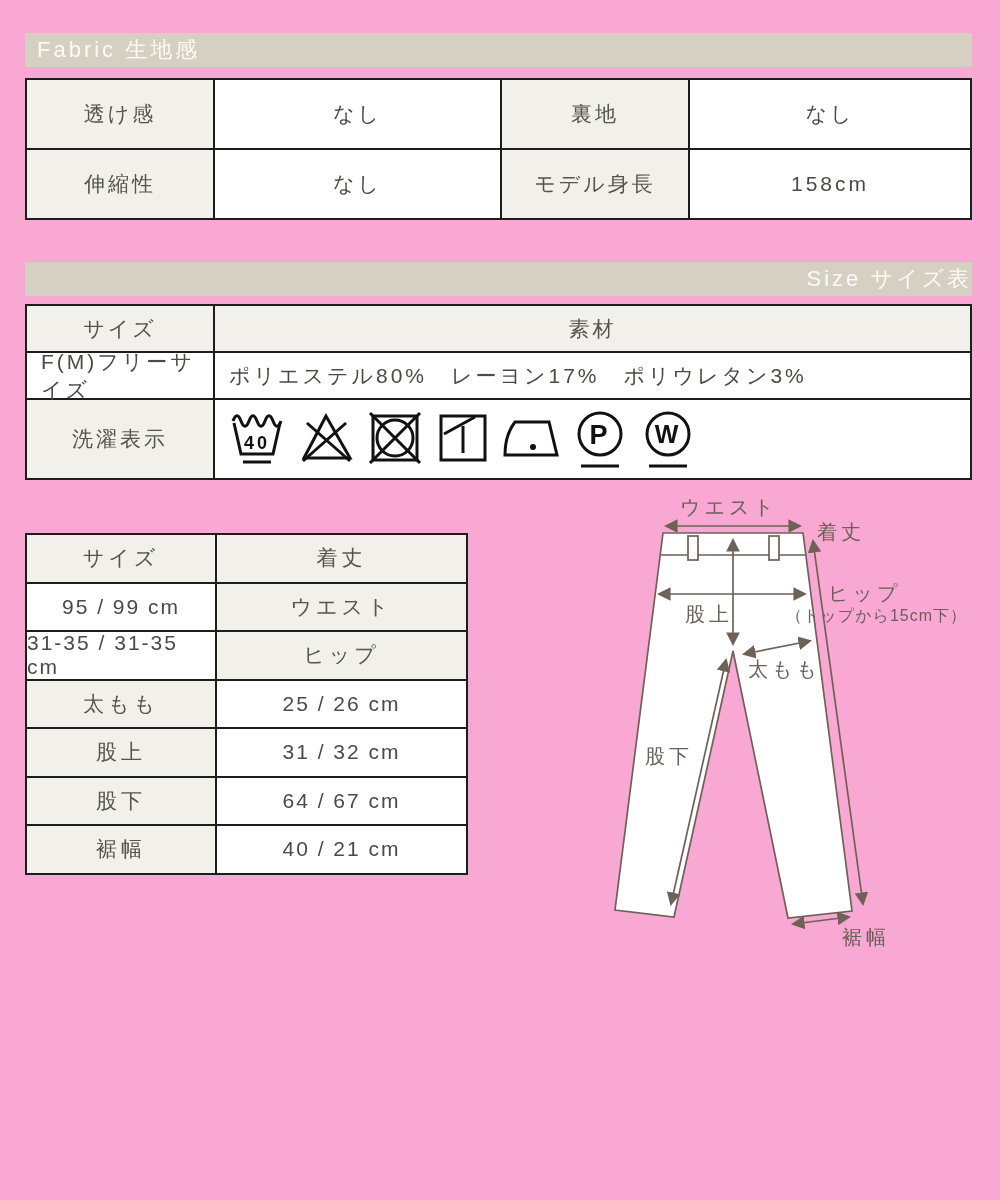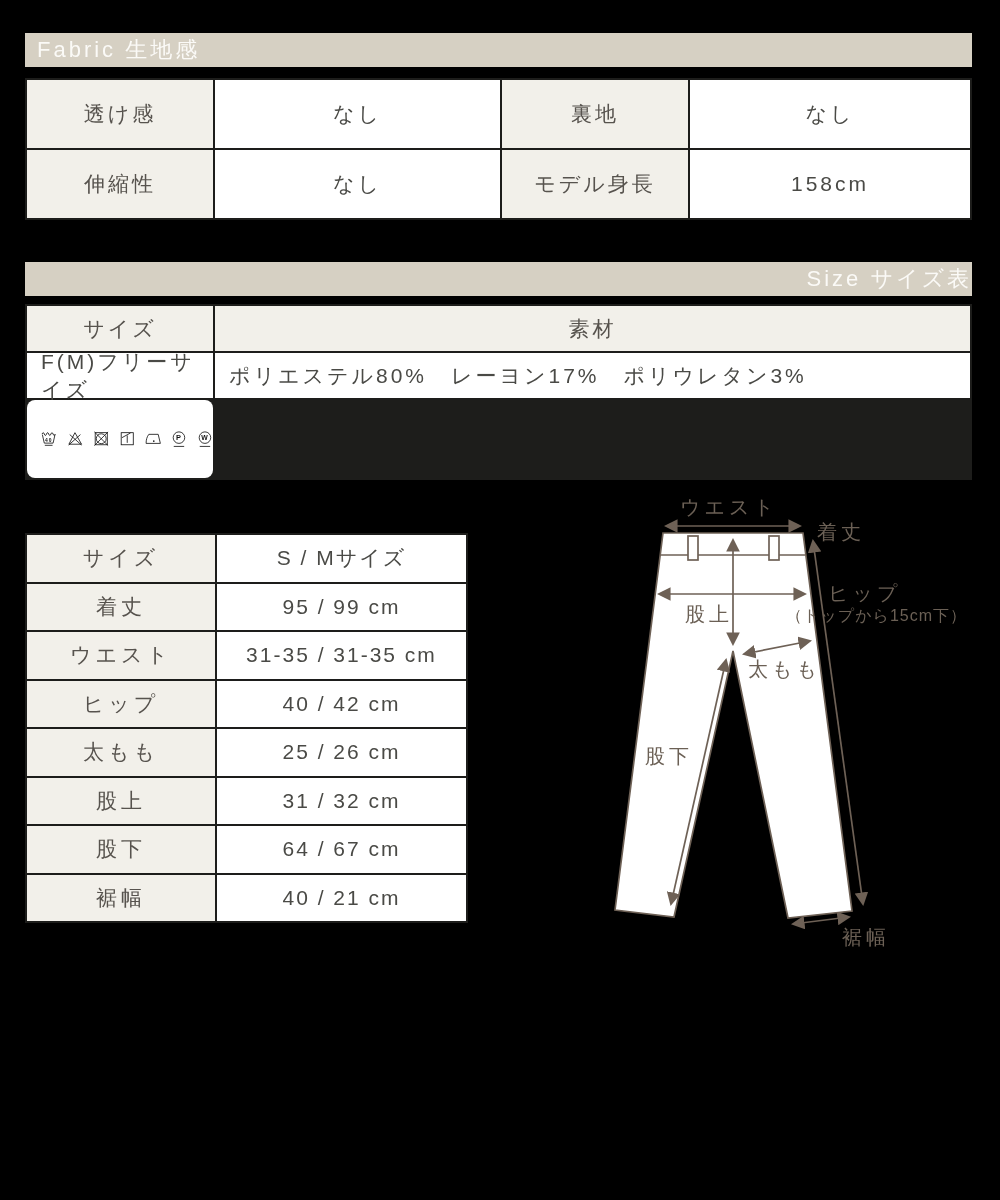--- a/index.html
+++ b/index.html
@@ -1,39 +1,39 @@
 <!DOCTYPE html>
 <html><head>
 <meta charset="utf-8">
 <style>
   * { margin:0; padding:0; box-sizing:border-box; }
   html,body { background:#fff; }
   body { font-family:"Liberation Sans","DejaVu Sans",sans-serif; color:#4a4a46; }
-  #page { position:relative; width:1000px; height:1200px; background:#000000; overflow:hidden; }
+  #page { position:relative; width:1000px; height:1200px; background:#f9a8d4; overflow:hidden; }
 
   .section-bar {
     position:absolute; left:25px; width:947px; height:34px;
     background:#d6d0c3; color:#fbfaf7;
     font-size:22px; line-height:34px; padding-left:12px; letter-spacing:3px;
   }
   #fabric-bar { top:33px; }
   #size-bar { top:262px;text-align:right; }
 
   .tbl { position:absolute; display:grid; border:2px solid #1d1d1b; background:#1d1d1b; grid-gap:2px; }
   .cell { display:flex; align-items:center; justify-content:center; background:#fff; font-size:21px; color:#4a4a46; letter-spacing:3px; }
   .cell.lbl { background:#f2f0ea; color:#57534e; }
   .cell.left { justify-content:flex-start; padding-left:14px; }
 
   #fabric-table { left:25px; top:78px; width:947px; grid-template-columns:186px 285px 186px 1fr; grid-auto-rows:68px; }
   #size-table   { left:25px; top:304px; width:947px; grid-template-columns:186px 1fr; grid-template-rows:45px 45px 78px; }
   #measure-table{ left:25px; top:533px; width:443px; grid-template-columns:188px 1fr; grid-auto-rows:46.5px; }
   #measure-table .cell { letter-spacing:2px; }
   #measure-table .cell.lbl { letter-spacing:4px; }
 
-  .care-row { gap:10px;border-radius:8px; }
+  .care-row { gap:10px; }
   .care-row svg { display:block; }
 
   #diagram { position:absolute; left:600px; top:493px; width:390px; height:480px; }
   #diagram svg { position:absolute; left:0; top:0; }
   .dlabel { position:absolute; color:#6b6055; font-size:20px; letter-spacing:4px; white-space:nowrap; }
   .dlabel.small { font-size:16px; letter-spacing:1px; }
 
   #notes {
     position:absolute; left:0; top:991px; width:1000px; height:209px;
     background:#f1efe9;
@@ -66,20 +66,21 @@
     <div class="cell">158cm</div>
   </div>
 
   <div id="size-bar" class="section-bar">Size サイズ表</div>
 
   <div id="size-table" class="tbl">
     <div class="cell lbl">サイズ</div>
     <div class="cell lbl">素材</div>
     <div class="cell left">F(M)フリーサイズ</div>
     <div class="cell left">ポリエステル80%　レーヨン17%　ポリウレタン3%</div>
+    <div class="cell lbl">洗濯表示</div>
     <div class="cell left care-row">
 
       <svg width="58" height="62" viewBox="0 0 58 62">
         <g fill="none" stroke="#111" stroke-width="3">
           <path d="M4,13 c2.6,-7 5.4,-7 8,0 c2.6,7 5.4,7 8,0 c2.6,-7 5.4,-7 8,0 c2.6,7 5.4,7 8,0 c2.6,-7 5.4,-7 8,0 c2.6,7 5.4,7 8,0"></path>
           <path d="M5,15 L12,46 L44,46 L51,15"></path>
           <path d="M14,54 L42,54"></path>
         </g>
         <text x="28" y="41" text-anchor="middle" font-size="18" font-weight="bold" fill="#111">40</text>
       </svg>
@@ -125,27 +126,25 @@
       <svg width="58" height="64" viewBox="0 0 58 64">
         <circle cx="29" cy="27" r="21" fill="none" stroke="#111" stroke-width="3"></circle>
         <text x="29" y="36" text-anchor="middle" font-size="25" font-weight="bold" fill="#111">W</text>
         <path d="M10,59 L48,59" stroke="#111" stroke-width="3"></path>
       </svg>
     </div>
   </div>
 
   <div id="measure-table" class="tbl">
     <div class="cell lbl">サイズ</div>
-    <div class="cell">S / Mサイズ</div>
     <div class="cell lbl">着丈</div>
     <div class="cell">95 / 99 cm</div>
     <div class="cell lbl">ウエスト</div>
     <div class="cell">31-35 / 31-35 cm</div>
     <div class="cell lbl">ヒップ</div>
-    <div class="cell">40 / 42 cm</div>
     <div class="cell lbl">太もも</div>
     <div class="cell">25 / 26 cm</div>
     <div class="cell lbl">股上</div>
     <div class="cell">31 / 32 cm</div>
     <div class="cell lbl">股下</div>
     <div class="cell">64 / 67 cm</div>
     <div class="cell lbl">裾幅</div>
     <div class="cell">40 / 21 cm</div>
   </div>
 

